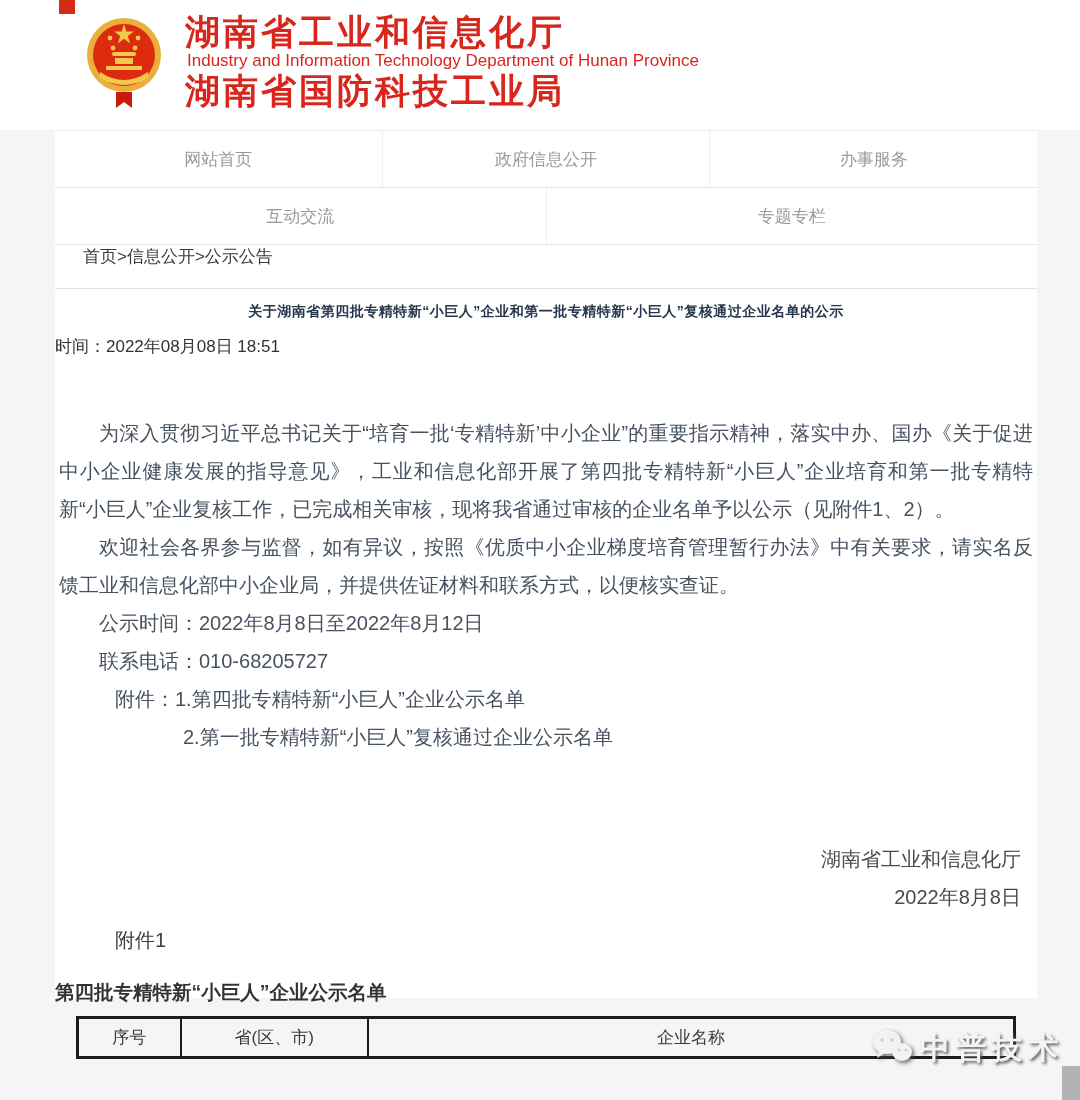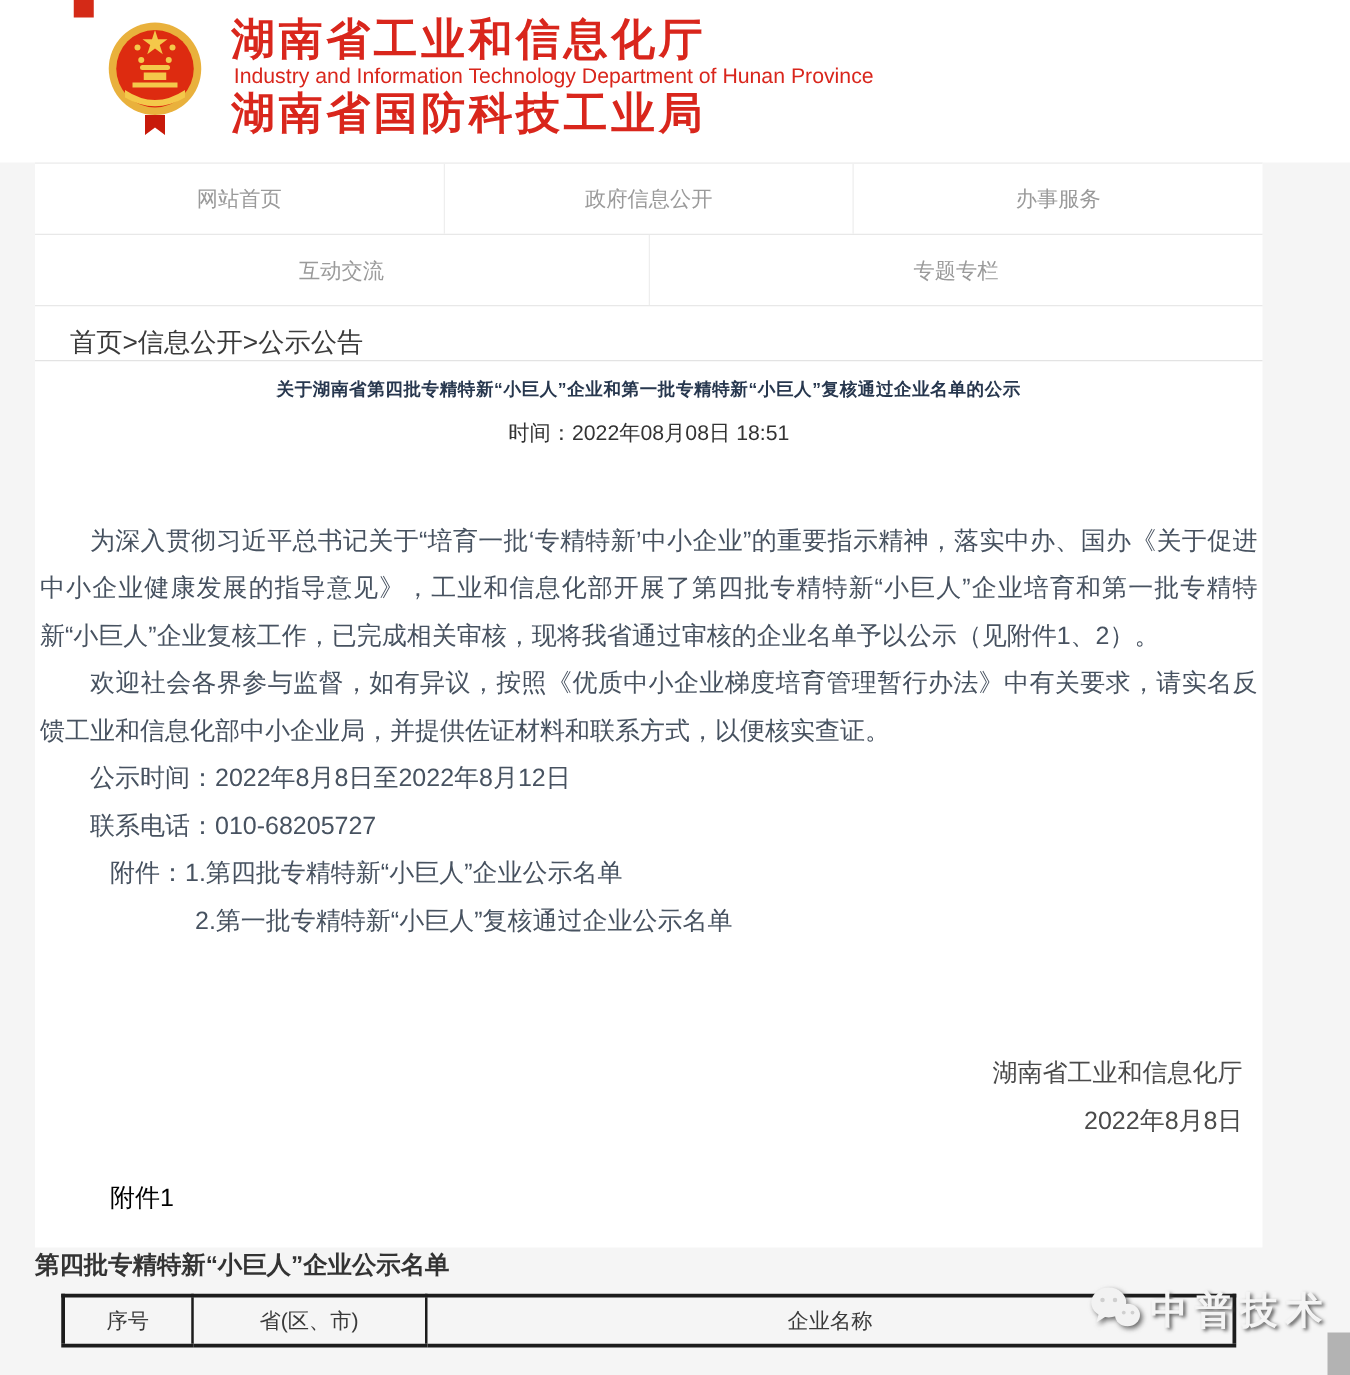--- a/index.html
+++ b/index.html
@@ -24,52 +24,52 @@
   .org-zh {
     font-size:35px; font-weight:bold; color:#d9261c;
     letter-spacing:3px; line-height:40px; white-space:nowrap;
   }
   .org-en {
     font-size:17px; color:#d9261c; line-height:16px;
     margin:1px 0 2px 2px; white-space:nowrap;
   }
   
   .card {
-    position:absolute; left:28px; top:130px; width:982px; height:868px;
+    position:absolute; left:55px; top:130px; width:982px; height:868px;
     background:#ffffff;
   }
   
   .nav { border-top:1px solid #ececec; }
   .nav-row { display:flex; border-bottom:1px solid #e8e8e8; height:57px; }
   .nav-cell {
     flex:1; display:flex; align-items:center; justify-content:center;
     font-size:17px; color:#9a9a9a; border-right:1px solid #eeeeee;
     cursor:pointer;
   }
   .nav-cell:last-child { border-right:none; }
   
   .crumb-row {
-    height:44px; display:flex; align-items:flex-end; padding-left:28px;
-    border-bottom:1px solid #e3e3e3; font-size:21px; color:#3a3a3a;
+    height:44px; display:flex; align-items:flex-start; padding-left:28px;
+    border-bottom:1px solid #e3e3e3; font-size:17px; color:#3a3a3a;
   }
   
   .art-title {
     margin-top:14px; text-align:center; font-size:14px; font-weight:bold;
     color:#27374e; letter-spacing:0.5px;
   }
-  .art-time { margin-top:14px; text-align:center; font-size:17px; color:#333333; }
+  .art-time { margin-top:14px; font-size:17px; color:#333333; }
   .body-text { padding:0 4px; color:#475260; font-size:20px; line-height:38px; }
   .para { text-indent:2em; text-align:justify; }
   .para-first { margin-top:56px; }
   .meta-line { text-indent:2em; margin-top:0; }
   .attach-block { }
   .attach-line1 { padding-left:56px; }
   .attach-line2 { padding-left:124px; }
   .sig-block { margin-top:84px; text-align:right; padding-right:12px; color:#4a4a4a; }
-  .annex-label { margin-top:24px; padding-left:56px; color:#000000; }
+  .annex-label { margin-top:5px; padding-left:56px; color:#404040; }
   .annex-title { margin-top:20px; font-weight:bold; color:#333333; font-size:19.5px; }
   
   .annex-table {
     width:940px; margin:10px auto 0 auto; border-collapse:collapse;
     border:3px solid #1c1c1c; table-layout:fixed;
   }
   .annex-table th, .annex-table td {
     border:2px solid #1c1c1c; font-size:17px; color:#3a3a3a;
     text-align:center; font-weight:normal;
   }

